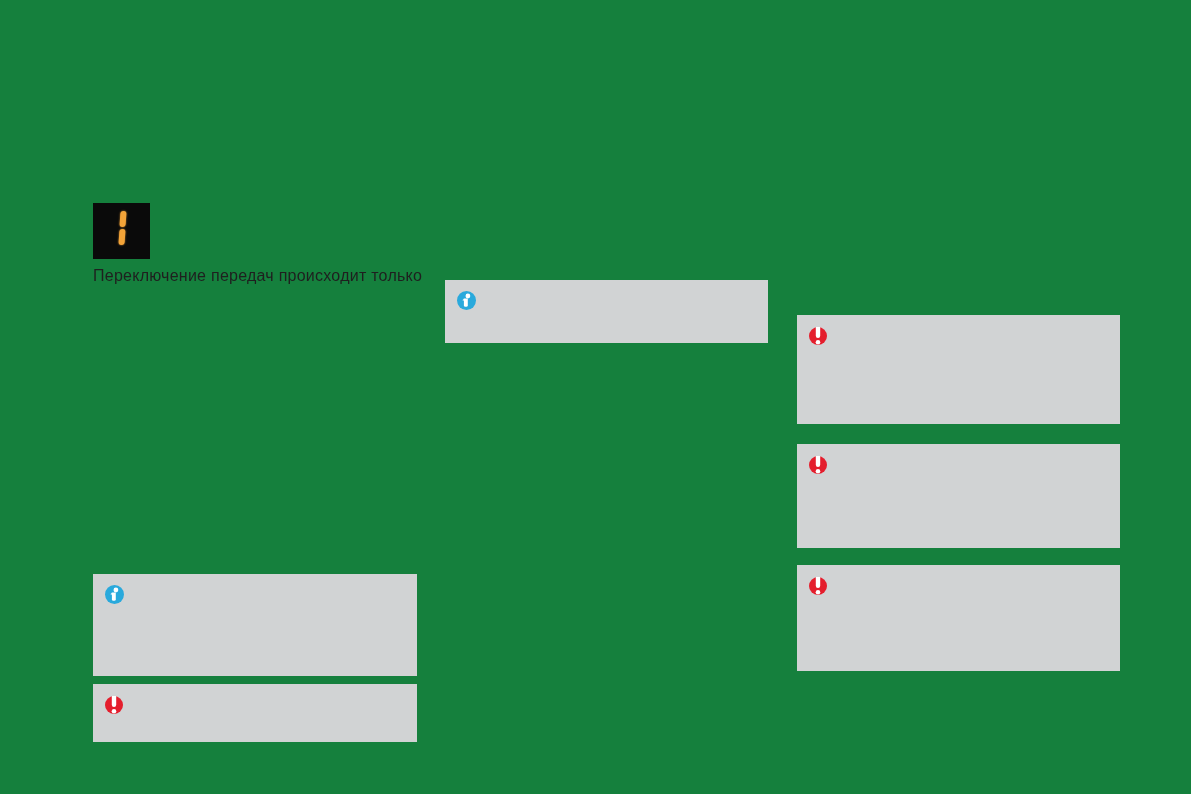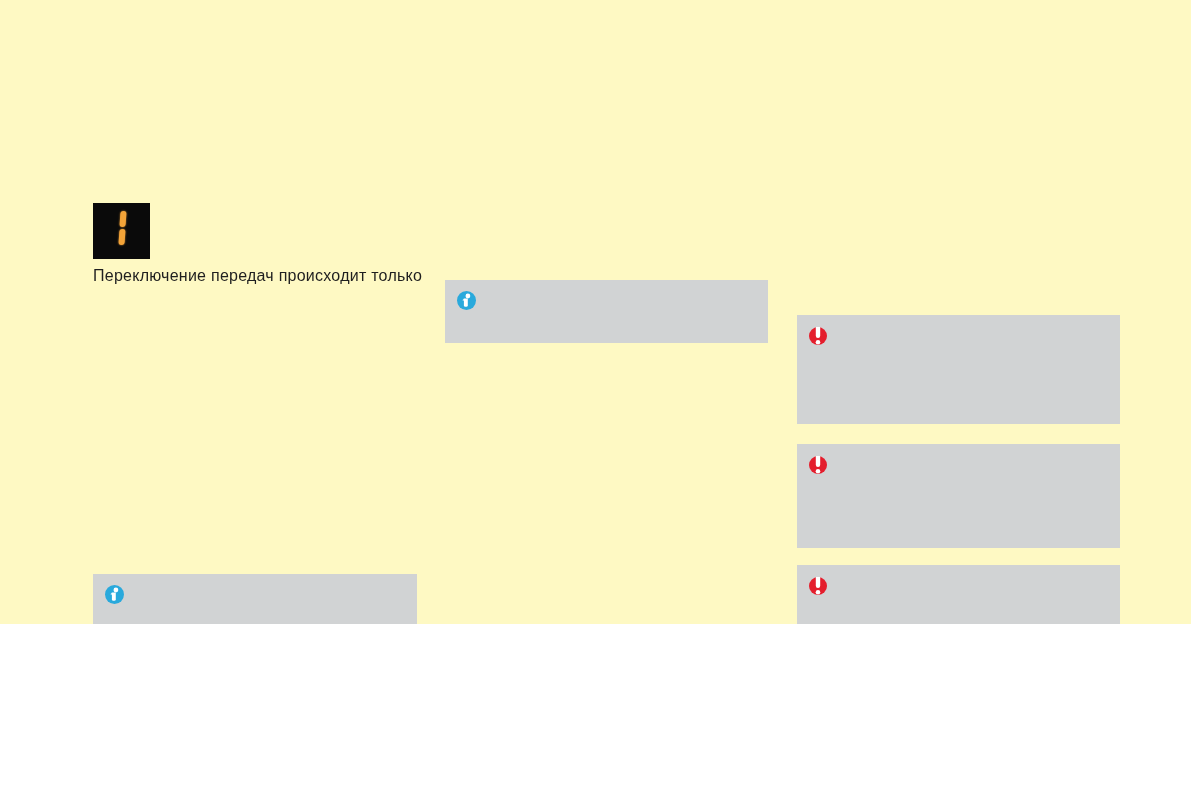--- a/index.html
+++ b/index.html
@@ -3,22 +3,22 @@
 <meta charset="utf-8">
 <style>
   html, body {
     margin: 0;
     padding: 0;
     background: #ffffff;
   }
   .page {
     position: relative;
     width: 1191px;
-    height: 624px;
-    background: #fef9c3;
+    height: 794px;
+    background: #15803d;
     overflow: hidden;
     font-family: "Liberation Sans", sans-serif;
   }
 
   
   .gear-display {
     position: absolute;
     left: 93px;
     top: 203px;
     width: 57px;

